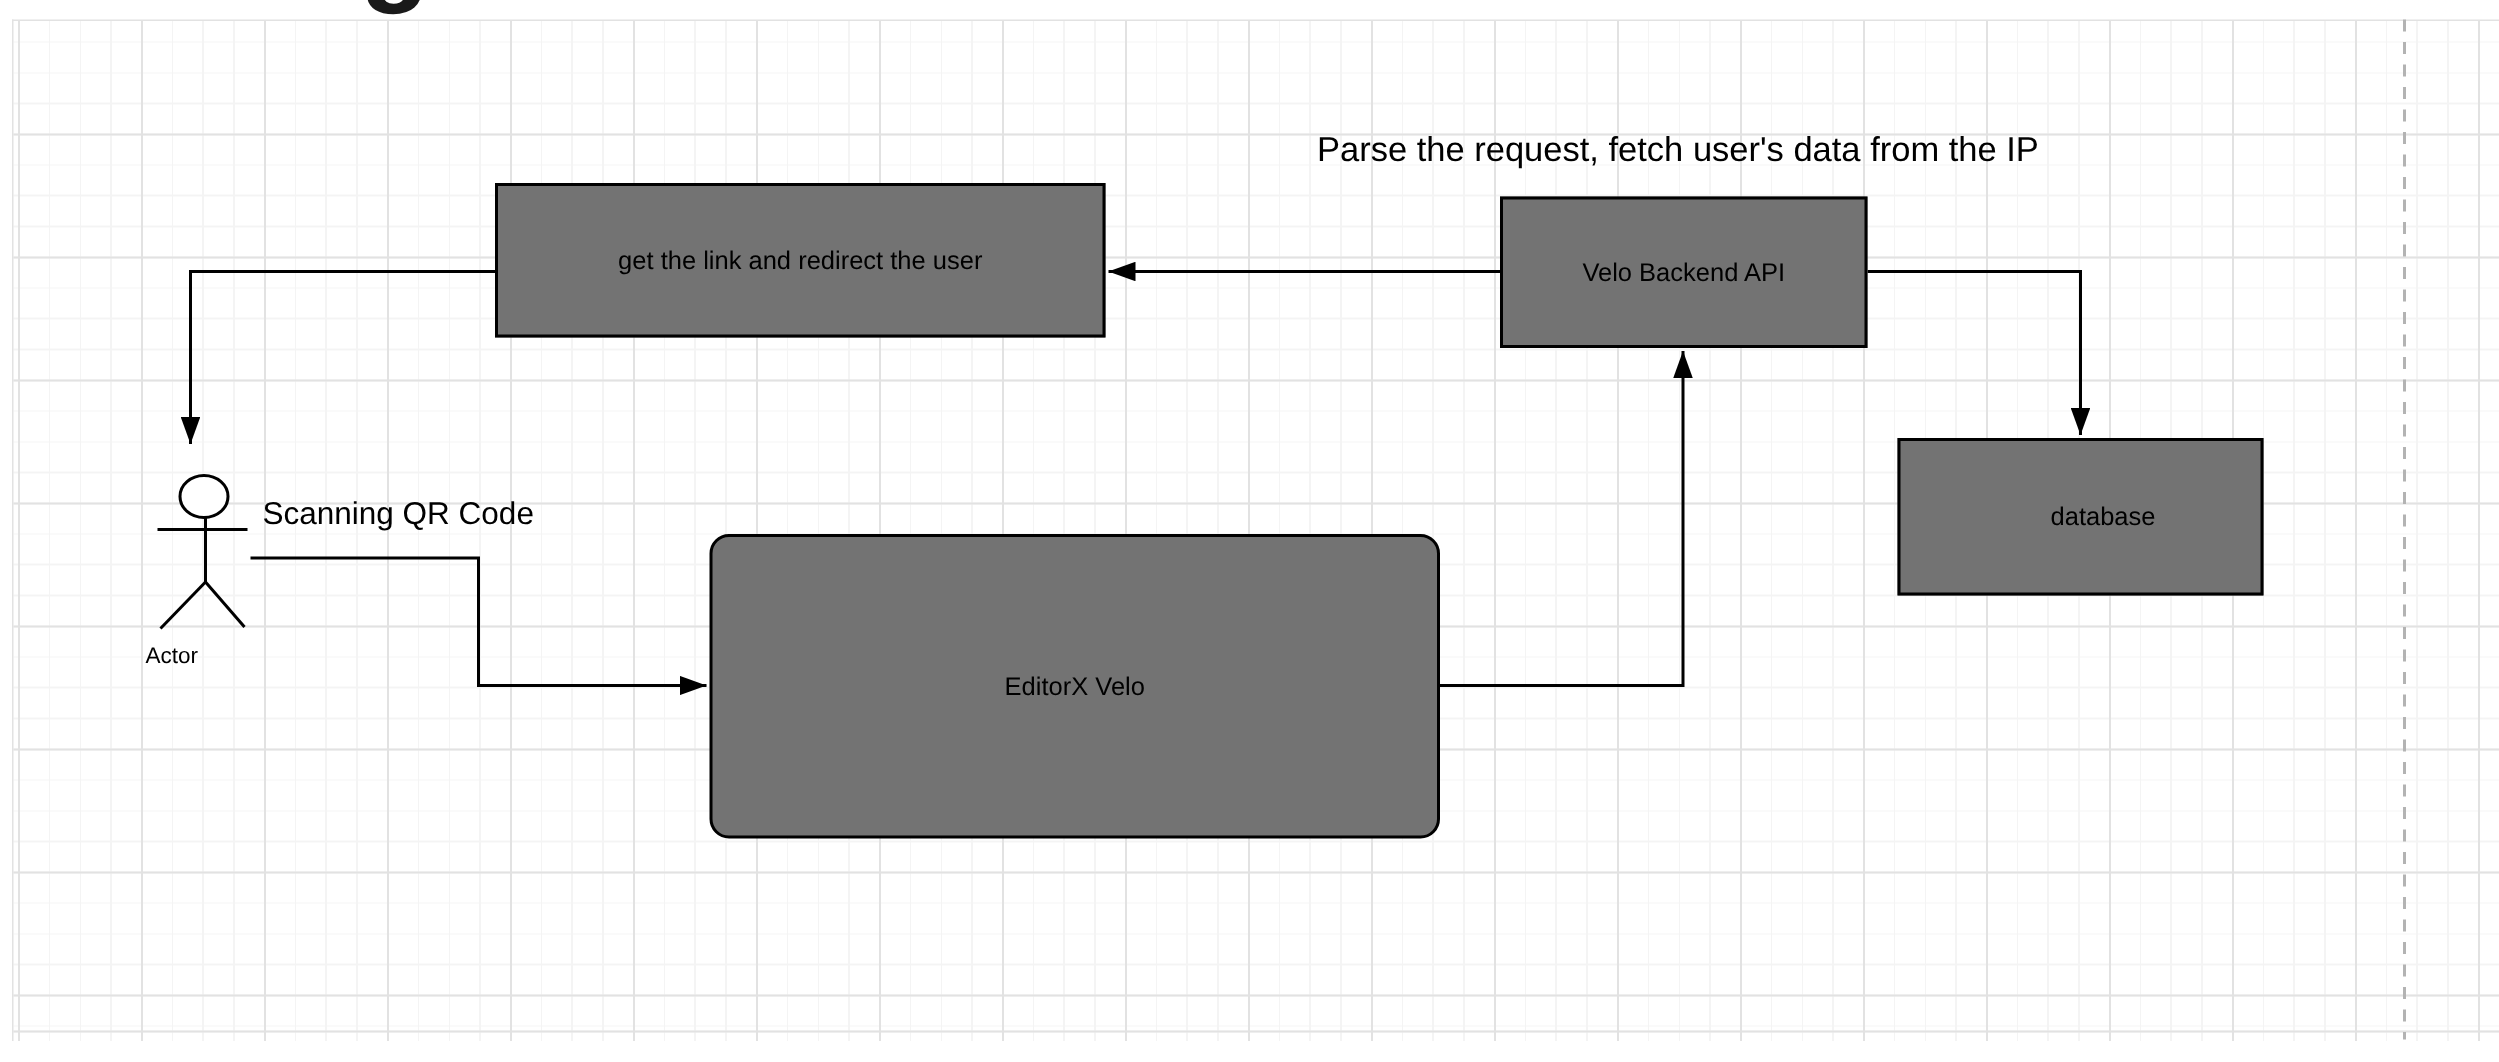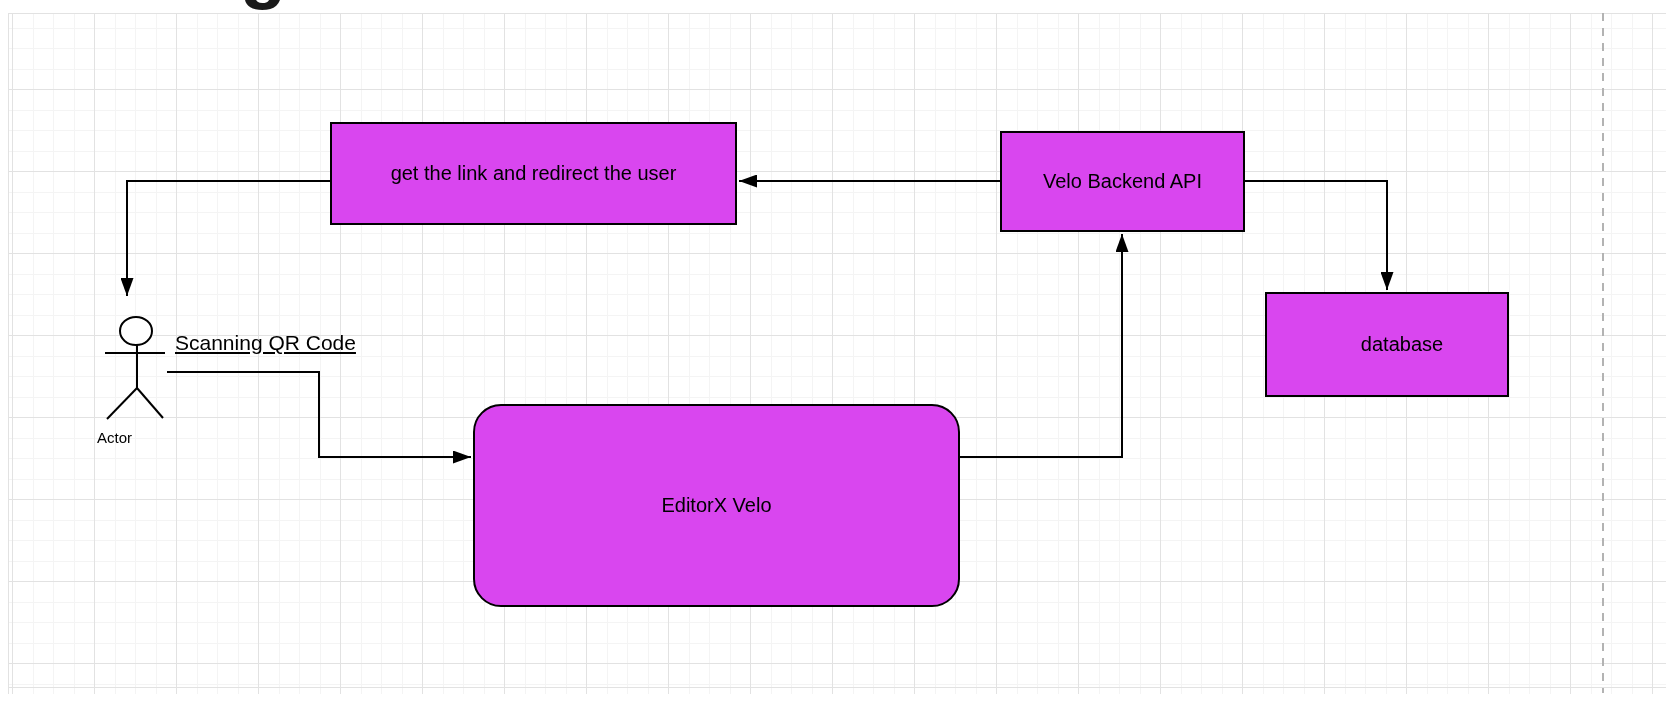--- a/index.html
+++ b/index.html
@@ -28,25 +28,25 @@
     font-size: 76px; font-weight: bold; color: #1a1a1a;
     line-height: 1;
   }
   svg.overlay {
     position: absolute; left: 0; top: 0;
     width: 1666px; height: 708px;
     pointer-events: none;
   }
   .node {
     position: absolute; box-sizing: border-box;
-    border: 2px solid #000; background: #d946ef;
+    border: 2px solid #000; background: #737373;
     display: flex; align-items: center; justify-content: center;
-    font-size: 20px; text-align: center;
+    font-size: 17px; text-align: center;
   }
-  .node.rounded { border-radius: 28px; margin-top: 48px; }
+  .node.rounded { border-radius: 13px; }
   .annotation {
     position: absolute; white-space: nowrap;
     font-size: 23px;
   }
   .actor-label {
     position: absolute; left: 97px; top: 429px; width: 84px;
     text-align: left; font-size: 15px;
   }
 </style>
 </head>
@@ -95,19 +95,20 @@
   </div>
 
   <div class="node rounded" style="left:473px; top:356px; width:487px; height:203px;">
     <span>EditorX Velo</span>
   </div>
 
   <div class="node" style="left:1265px; top:292px; width:244px; height:105px;padding-left:30px;">
     <span>database</span>
   </div>
 
+  <div class="annotation" style="left:878px; top:86px;">Parse the request, fetch user's data from the IP</div>
 
 
-  <div class="annotation" style="left:175px; top:331px; font-size:21px;text-decoration:underline;">Scanning QR Code</div>
+  <div class="annotation" style="left:175px; top:331px; font-size:21px;">Scanning QR Code</div>
 
   <div class="actor-label">Actor</div>
 
 </div>
 
 </body></html>

